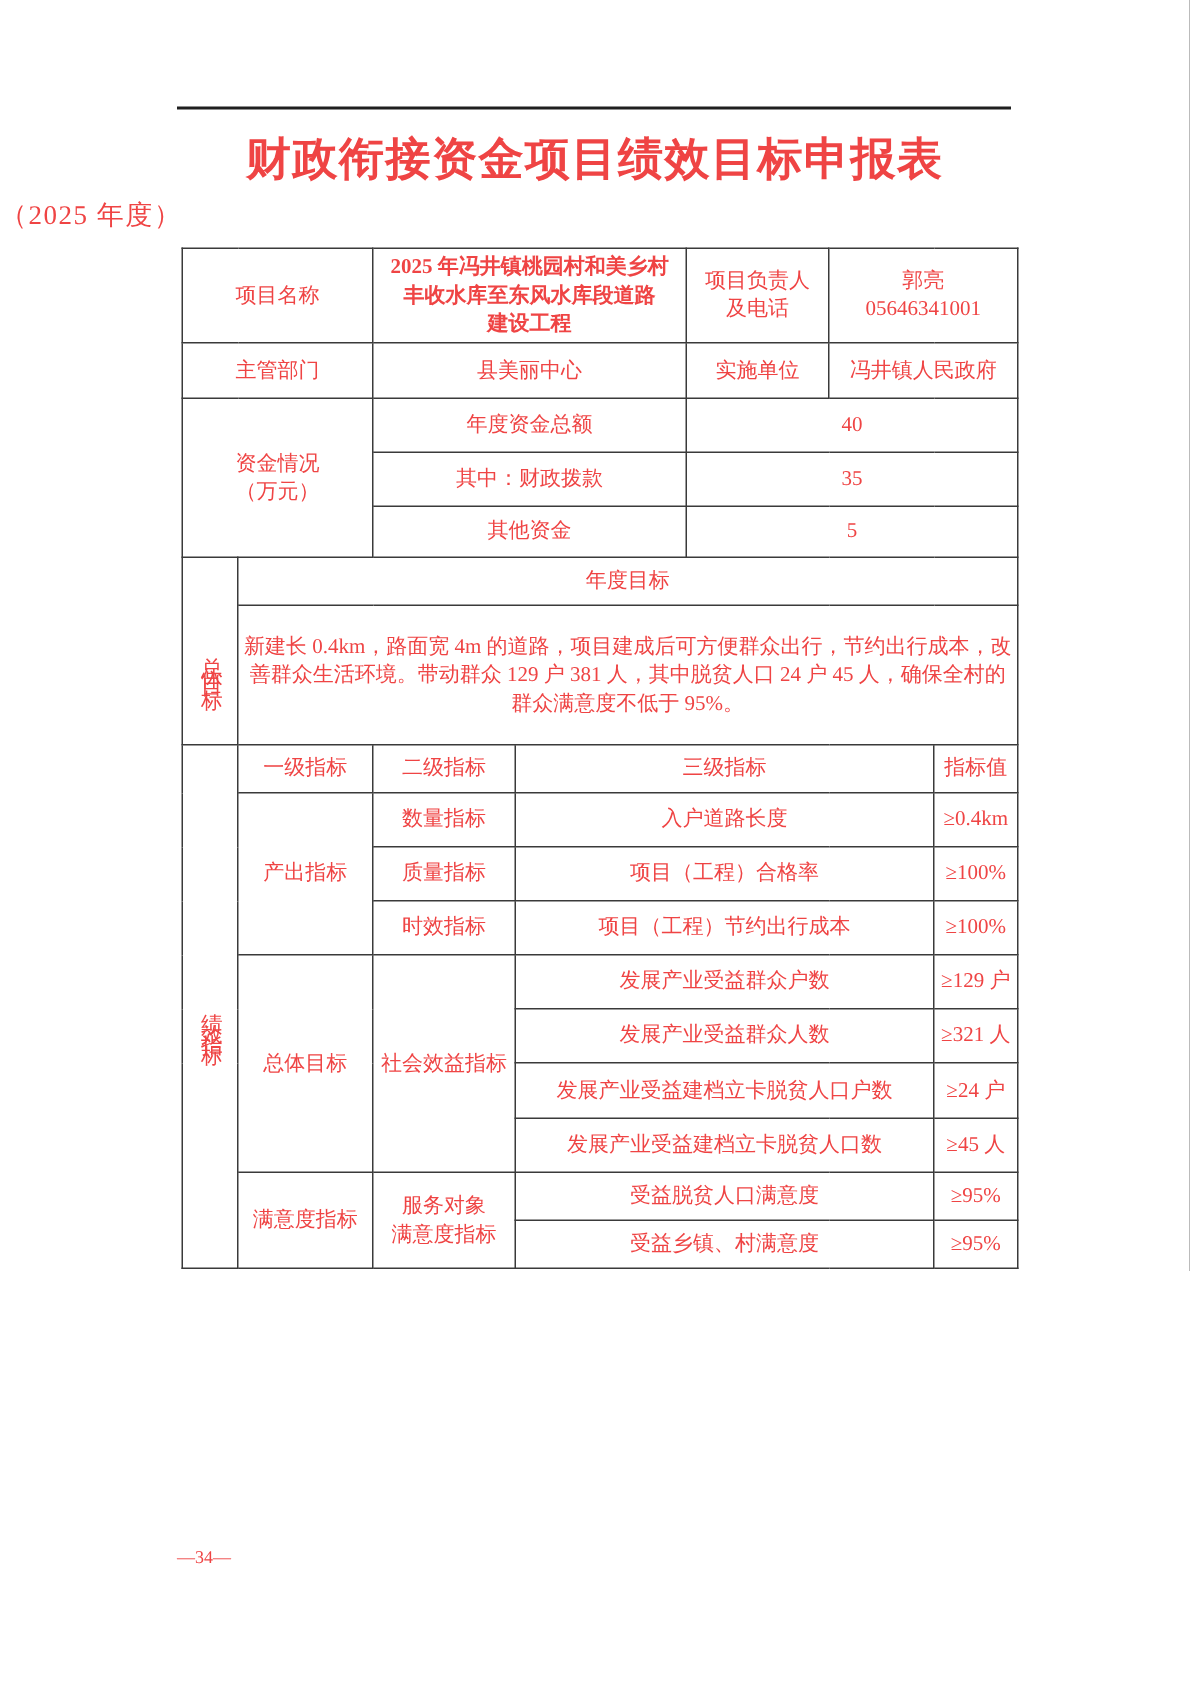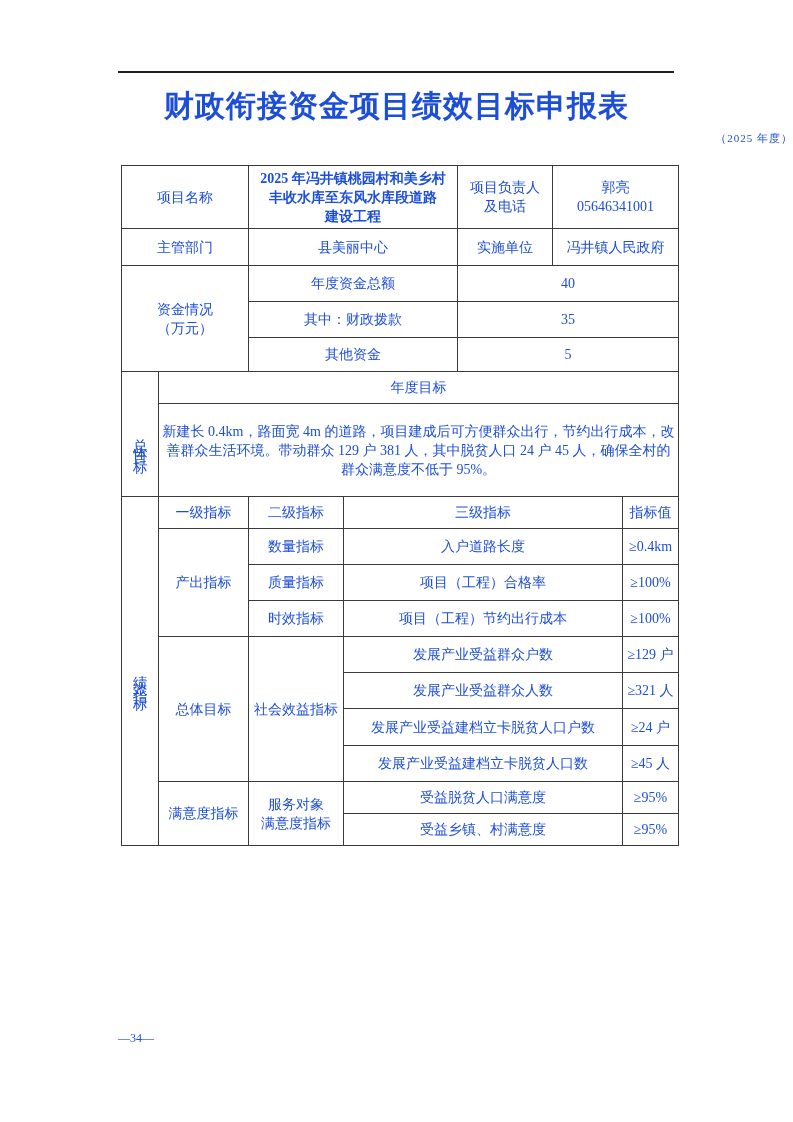--- a/index.html
+++ b/index.html
@@ -2,35 +2,35 @@
 <html><head>
 <meta charset="utf-8">
 <style>
   html,body{margin:0;padding:0;background:#888;}
   .page{
     position:relative;
     width:793px;height:1122px;
     margin:0 auto;
     background:#ffffff;
     font-family:"Liberation Serif","DejaVu Serif",serif;
-    color:#1d4ed8;
+    color:#ef4444;
     overflow:hidden;
   }
   .top-rule{
     position:absolute;left:118px;top:71px;
     width:556px;height:2px;background:#1f1f1f;
   }
   .doc-title{
     position:absolute;left:0;top:86px;width:100%;
     text-align:center;font-size:30px;font-weight:bold;
     letter-spacing:1px;white-space:nowrap;
   }
   .doc-subtitle{
     position:absolute;left:0;top:131px;width:100%;
-    text-align:right;font-size:11px;letter-spacing:1px;
+    text-align:left;font-size:18px;letter-spacing:1px;
   }
   table.form{
     position:absolute;left:121px;top:165px;
     width:557px;border-collapse:collapse;table-layout:fixed;
   }
   table.form td{
     border:1px solid #3a3a3a;
     text-align:center;vertical-align:middle;
     font-size:14px;line-height:19px;
     padding:0 2px;

